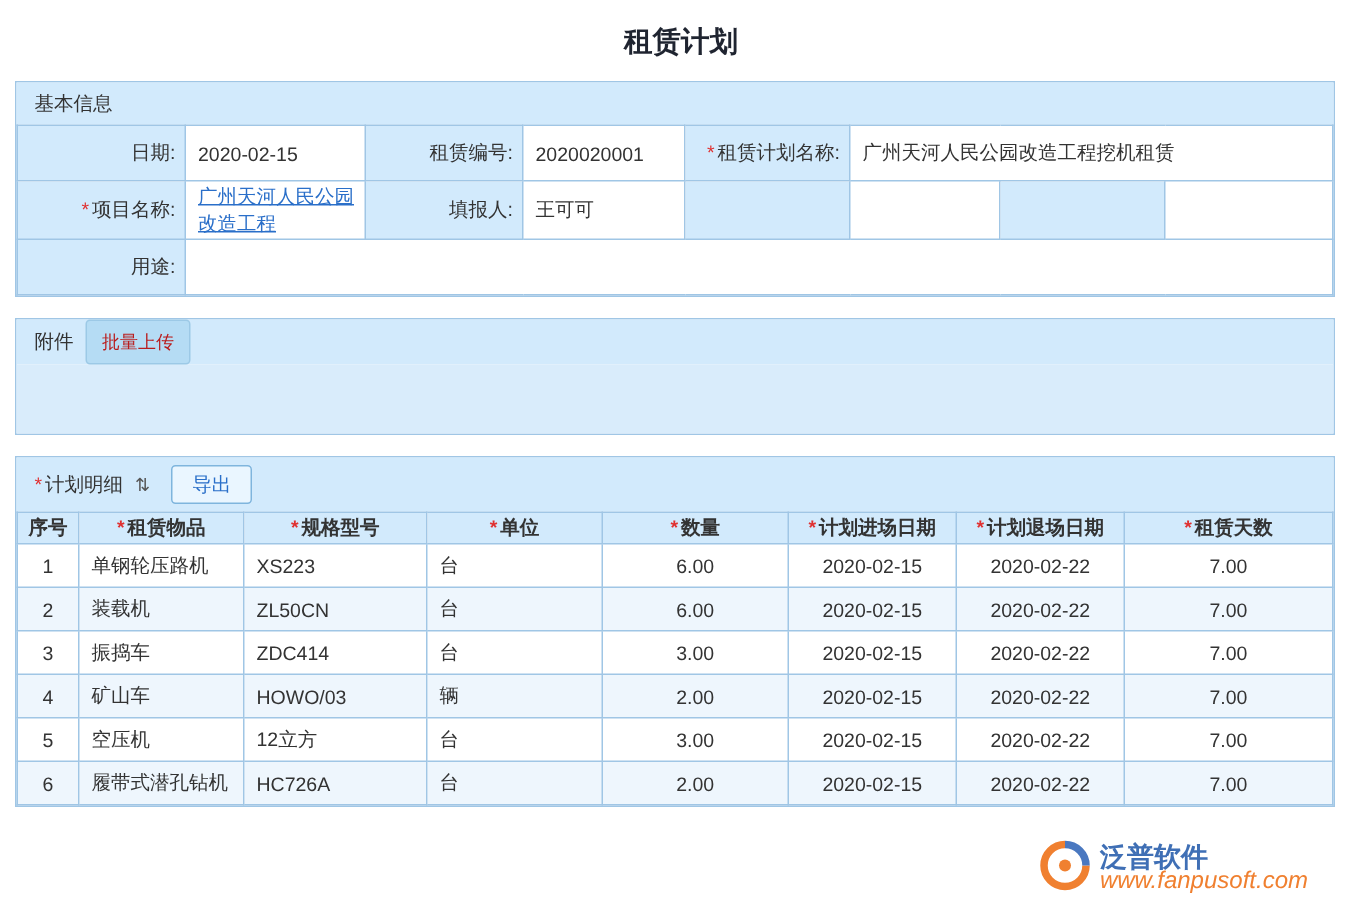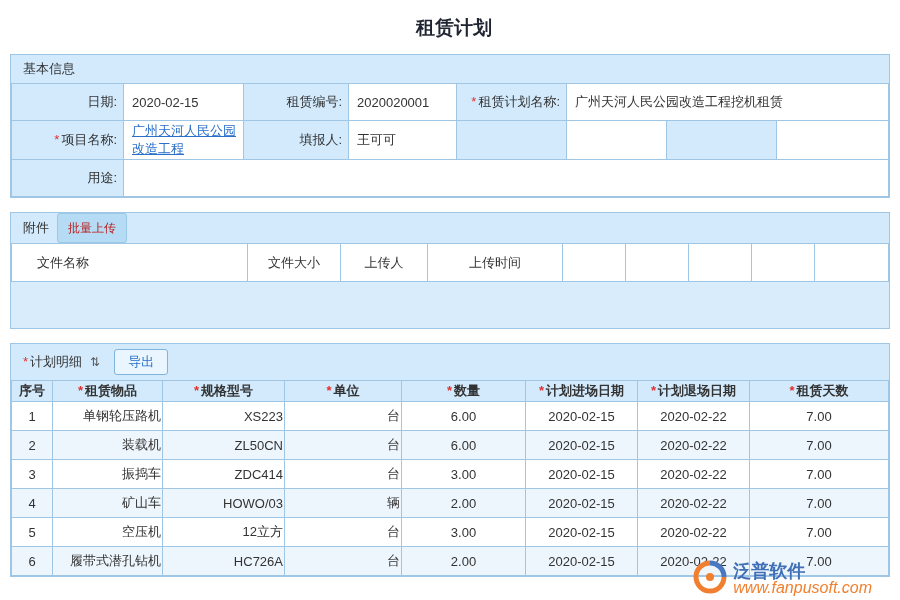--- a/index.html
+++ b/index.html
@@ -40,21 +40,21 @@
   .detail-bar { background:#d2eafc; padding:5px 12px; display:flex; align-items:center; gap:8px; font-size:13px; }
   .sort-icon { color:#555; font-size:12px; cursor:pointer; margin-right:6px; }
   .btn-export {
     background:#eaf6ff; border:1px solid #7fb5dd; color:#2a6fc9;
     border-radius:3px; padding:3px 13px; font-size:13px; cursor:pointer;
   }
   .detail-table th { background:#d2eafc; height:20px; font-weight:bold; text-align:center; }
   .detail-table td { height:29px; background:#fff; }
   .detail-table tr.alt td { background:#eef6fd; }
   .c { text-align:center; }
-  .l { text-align:right; padding-left:8px; }
+  .l { text-align:left; padding-left:8px; }
   
   .watermark {
     position:absolute; right:28px; bottom:6px; display:flex; align-items:center;
     gap:6px; z-index:5;
   }
   .wm-brand { color:#3f6fb5; font-weight:bold; font-size:18px; line-height:20px; }
   .wm-url { color:#f08030; font-size:16px; line-height:13px;font-style:italic; }
 </style>
 </head>
 <body>
@@ -101,46 +101,20 @@
     </tr>
   </tbody>
     </table>
 </div>
 
 <div class="section">
   <div class="section-header">
     <span>附件</span>
     <button class="btn-upload">批量上传</button>
   </div>
-  <table class="attach-table">
-    <colgroup>
-      <col style="width:236px">
-        <col style="width:93px">
-        <col style="width:87px">
-        <col style="width:135px">
-      <col style="width:63px">
-        <col style="width:63px">
-        <col style="width:63px">
-        <col style="width:63px">
-        <col>
-    </colgroup>
-    <tbody>
-        <tr>
-      <th class="first">文件名称</th>
-      <th>文件大小</th>
-      <th>上传人</th>
-      <th>上传时间</th>
-      <th></th>
-      <th></th>
-      <th></th>
-      <th></th>
-      <th></th>
-    </tr>
-  </tbody>
-    </table>
   <div class="attach-empty"></div>
 </div>
 
 <div class="section">
   <div class="detail-bar">
     <span><span class="req">*</span><span>计划明细</span></span>
     <span class="sort-icon">⇅</span>
     <button class="btn-export">导出</button>
   </div>
   <table class="detail-table">

